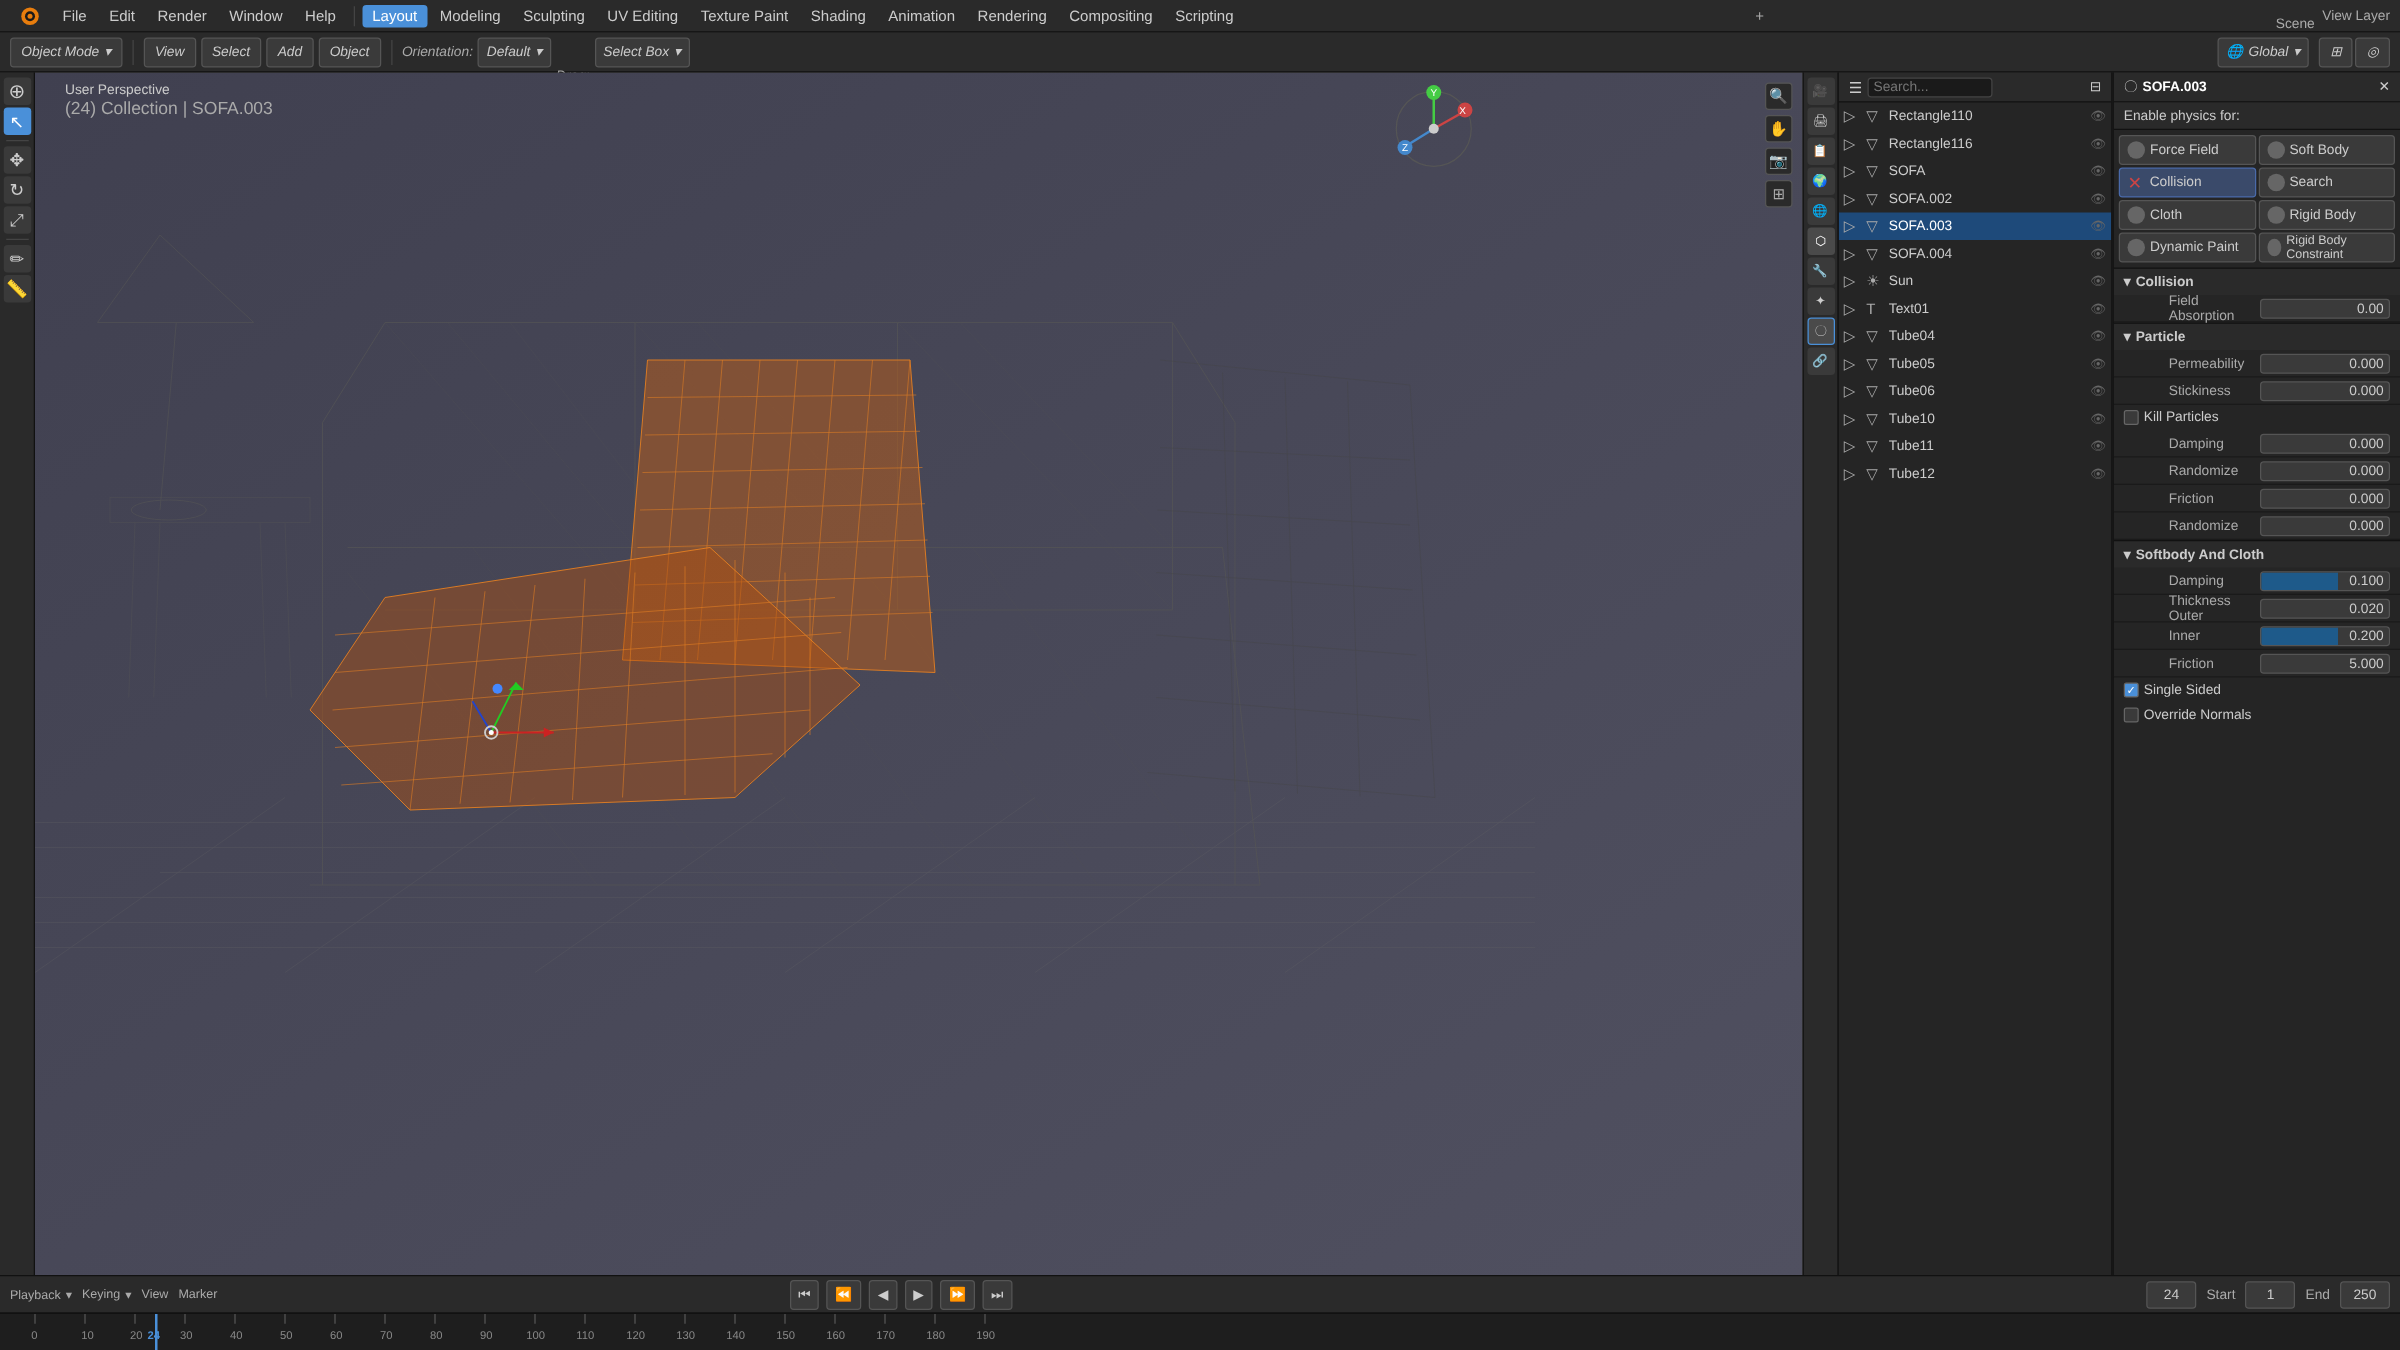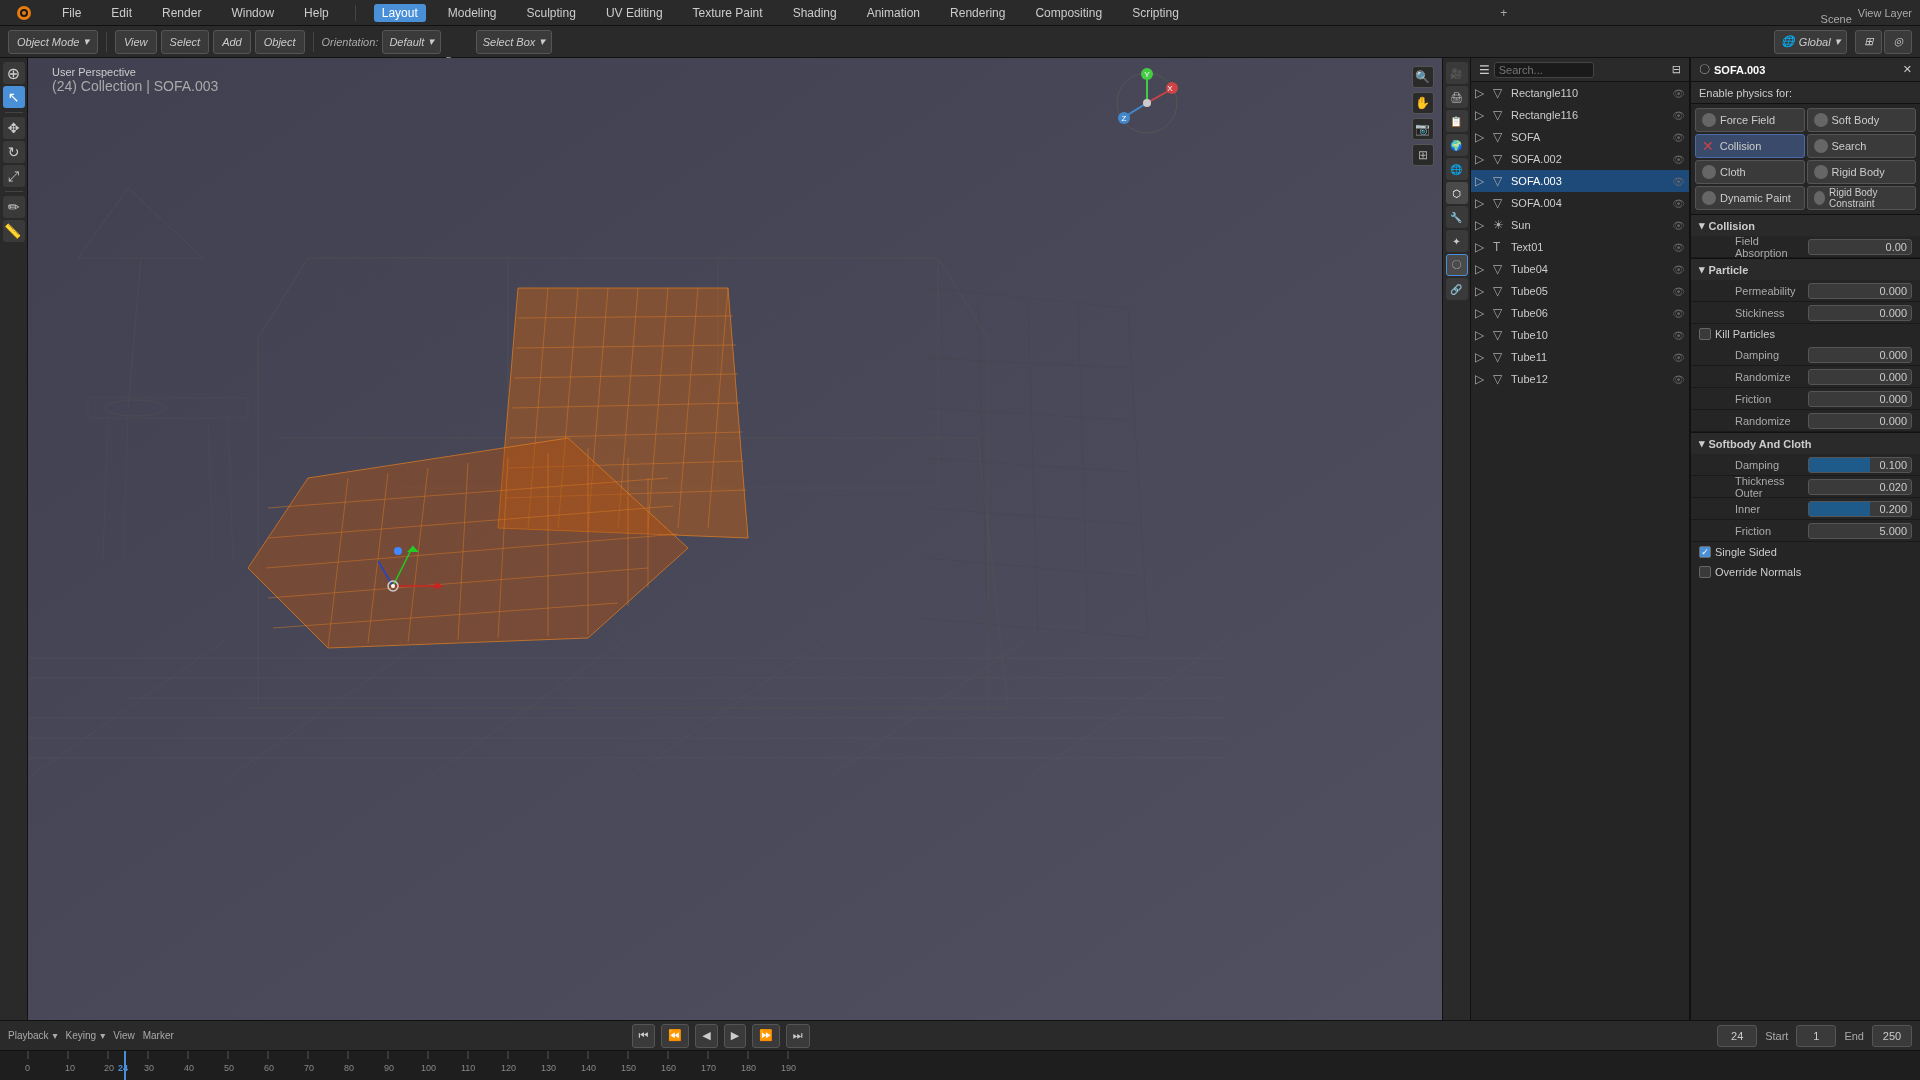--- a/index.html
+++ b/index.html
@@ -6,21 +6,21 @@
     body { width: 1920px; height: 1080px; background: #1a1a1a; font-family: 'Arial', sans-serif; font-size: 12px; color: #ccc; overflow: hidden; }
 
     
     #top-menu {
       height: 26px;
       background: #2a2a2a;
       display: flex;
       align-items: center;
       border-bottom: 1px solid #111;
       padding: 0 8px;
-      gap: 14px;
+      gap: 2px;
     }
     .menu-item {
       padding: 2px 8px;
       cursor: pointer;
       border-radius: 3px;
       font-size: 12px;
       color: #ccc;
     }
     .menu-separator { width: 1px; height: 16px; background: #444; margin: 0 4px; }
     .menu-plus { margin-left: auto; color: #aaa; cursor: pointer; padding: 2px 6px; }

